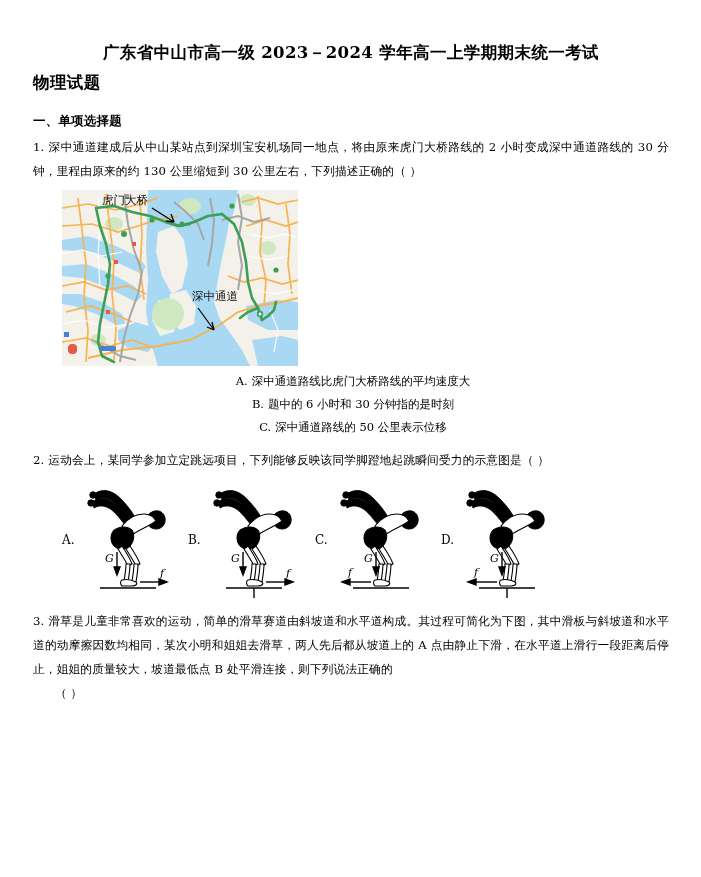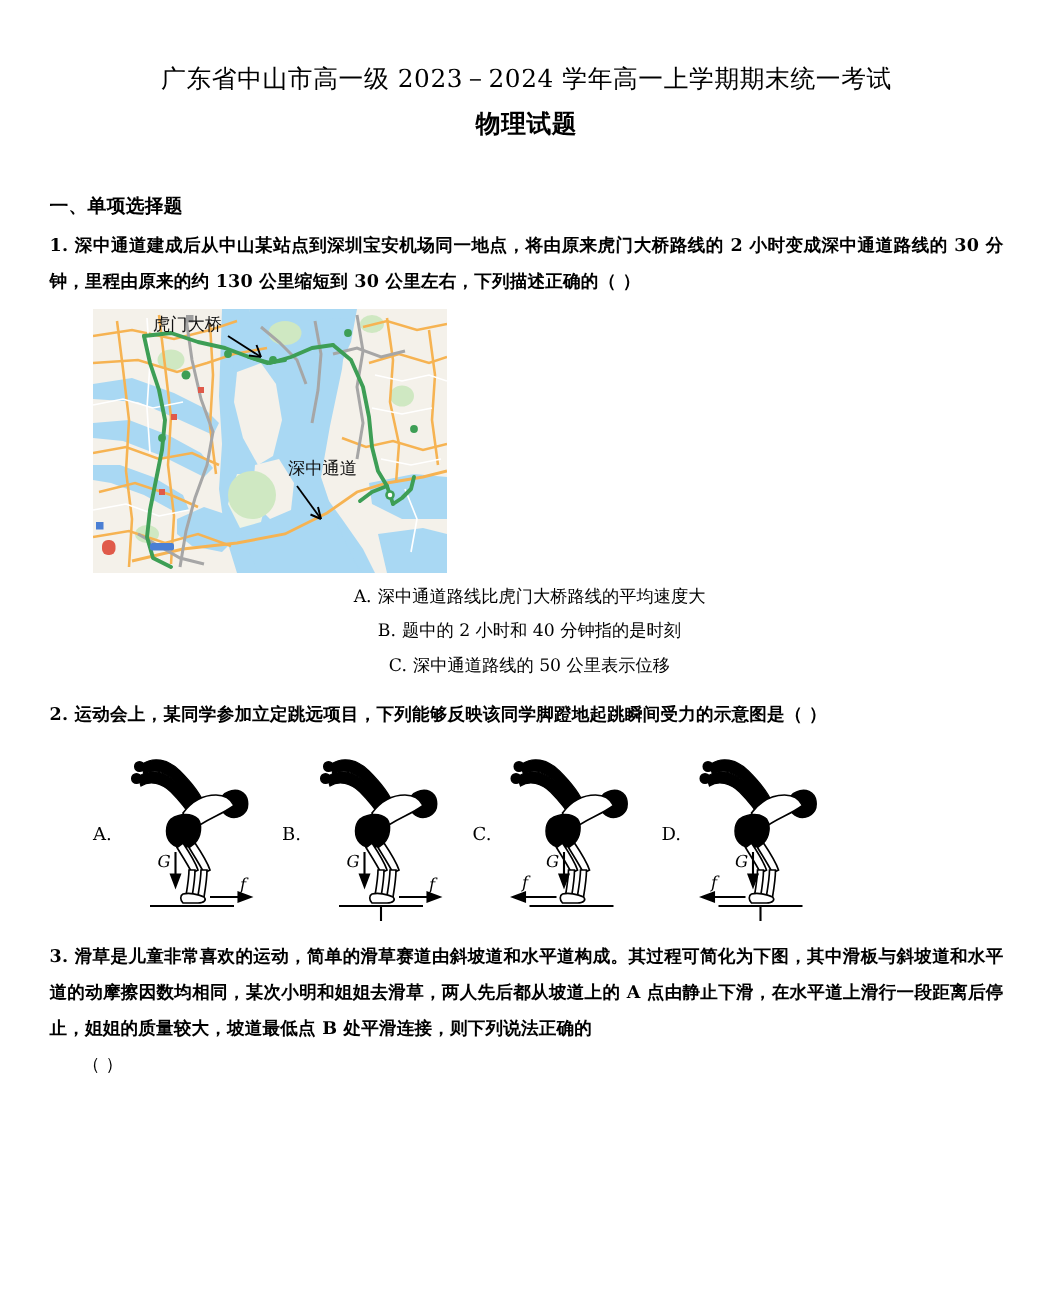--- a/index.html
+++ b/index.html
@@ -28,50 +28,49 @@
     position: absolute;
     left: 33px;
     top: 40px;
     width: 636px;
   }
 
   
   .exam-title {
     text-align: center;
     font-size: 16.5px;
-    font-weight: normal;
+    font-weight: bold;
     letter-spacing: 0.4px;
     line-height: 1.55;
     margin: 0 0 2px 0;
     font-family: "DejaVu Serif", "Liberation Serif", serif;
   }
   .exam-subtitle {
-    text-align: center;
+    text-align: left;
     font-size: 16.5px;
     font-weight: bold;
     letter-spacing: 0.4px;
     line-height: 1.55;
     margin: 4px 0 0 0;
   }
 
   .section-heading {
     font-size: 12.5px;
     font-weight: bold;
-    margin: 34px 0 6px 0;
+    margin: 18px 0 6px 0;
     letter-spacing: 0.2px;
   }
 
   
   .question {
     font-size: 11.7px;
     line-height: 2.03;
     text-align: justify;
     letter-spacing: 0.15px;
     margin: 0;
-    font-weight: bold;
   }
   .q-body {
     margin: 0;
   }
   .opt-list {
     margin: 3px 0 0 0;
   }
   .opt {
     font-size: 11.5px;
     line-height: 2.0;
@@ -266,21 +265,21 @@
             </g>
           </g>
         </svg>
       </div>
 
       <div class="opt-list">
         <p class="opt">
           <span class="opt-letter">A.</span><span>深中通道路线比虎门大桥路线的平均速度大</span>
         </p>
         <p class="opt">
-          <span class="opt-letter">B.</span><span>题中的 2 小时和 40 分钟指的是时刻</span>
+          <span class="opt-letter">B.</span><span>题中的 6 小时和 30 分钟指的是时刻</span>
         </p>
         <p class="opt">
           <span class="opt-letter">C.</span><span>深中通道路线的 50 公里表示位移</span>
         </p>
       </div>
     </div>
 
     <div class="blk-q2">
       <p class="question q-body">2. 运动会上，某同学参加立定跳远项目，下列能够反映该同学脚蹬地起跳瞬间受力的示意图是（    ）</p>
 

